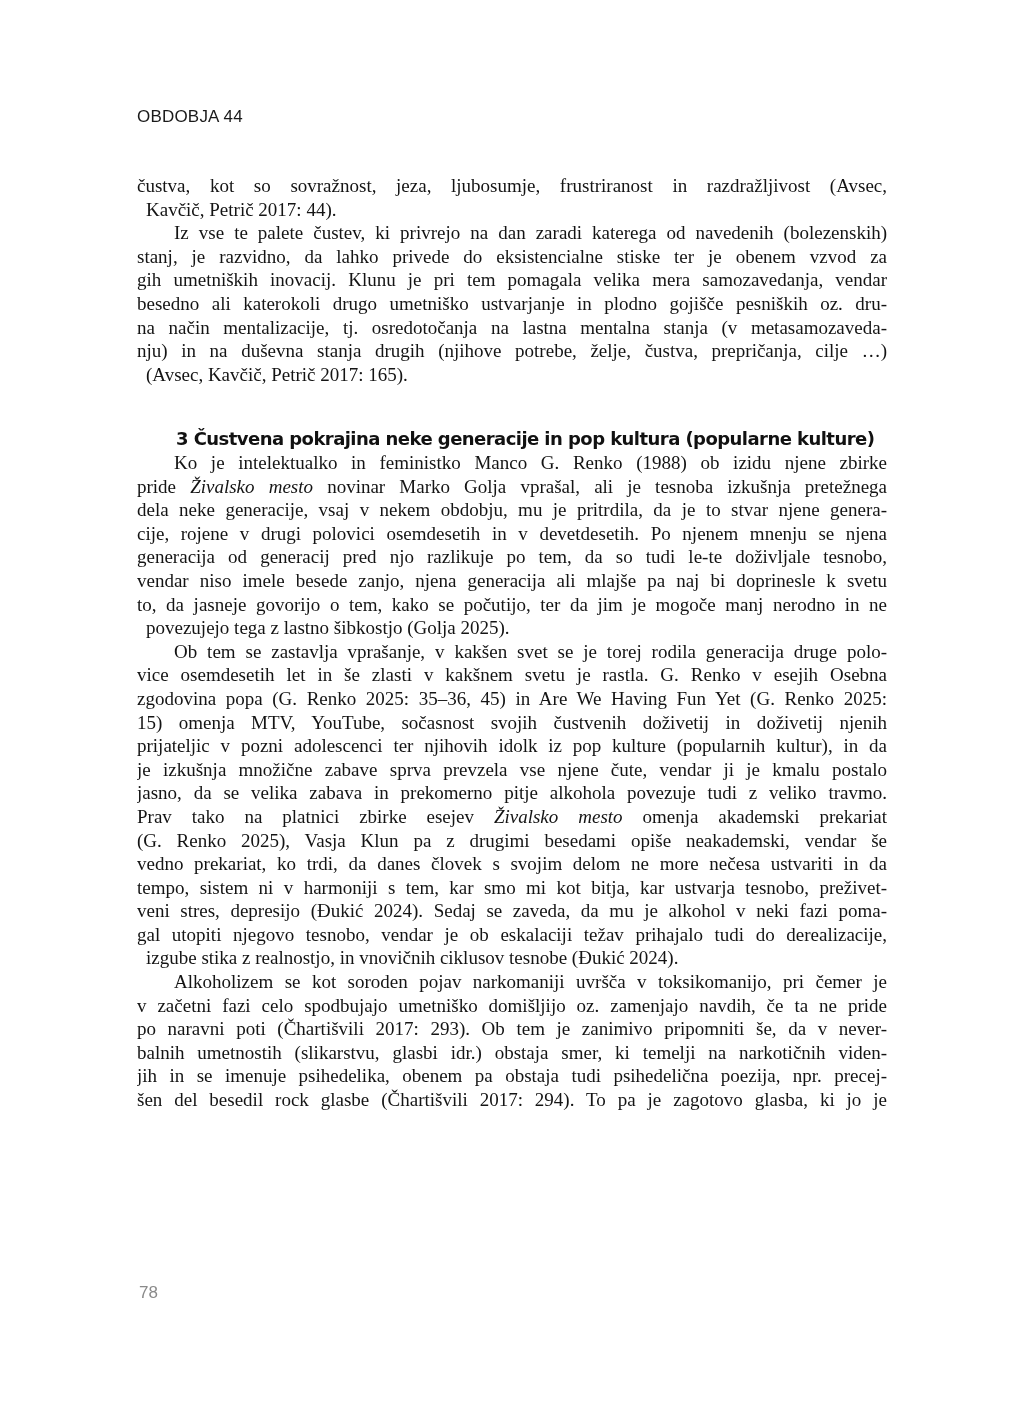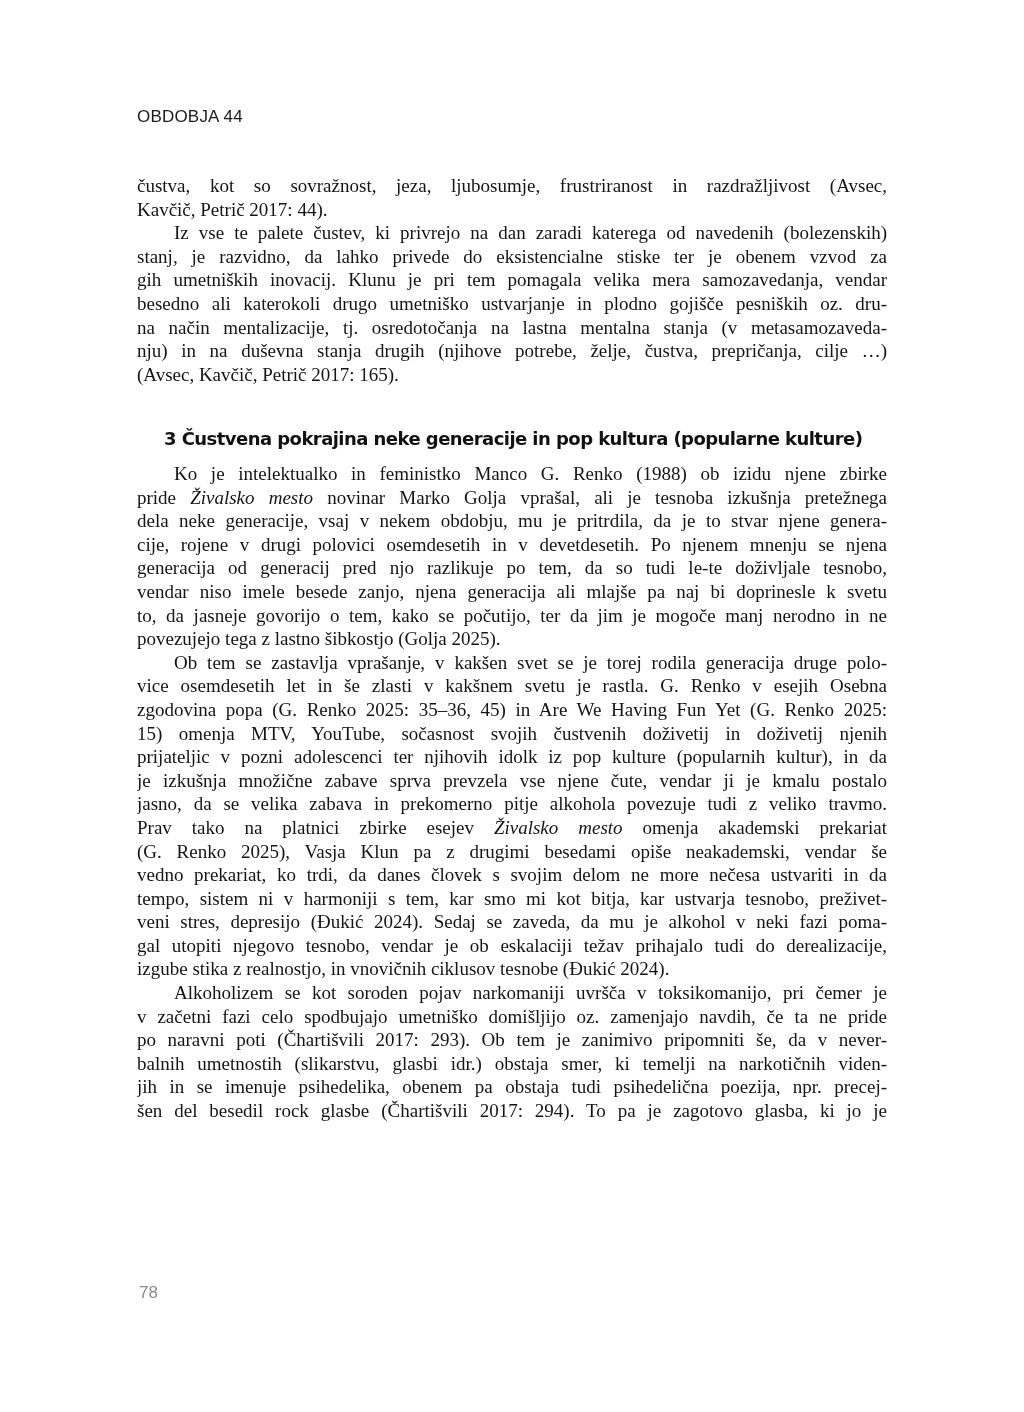--- a/index.html
+++ b/index.html
@@ -9,24 +9,24 @@
     font-family:"Liberation Sans", sans-serif; font-size:17px; color:#1a1a1a; letter-spacing:0.2px;
   }
   .text-block {
     position:absolute; left:137px; width:750px;
     font-family:"Liberation Serif", serif; font-size:19px; color:#141414;
   }
   .line {
     height:23.6px; line-height:23.6px; white-space:nowrap;
     text-align:justify; text-align-last:justify; overflow:hidden;
   }
-  .line.last { text-align-last:left; }
+  .line.last { text-align-last:left;margin-left:9px; }
   .line.indent { padding-left:37px; }
   .heading {
-    position:absolute; left:164px; top:428px; width:715px;
+    position:absolute; left:176px; top:428px; width:715px;
     font-family:"DejaVu Sans", sans-serif; font-weight:bold; font-size:18px; color:#111;
     white-space:nowrap; letter-spacing:-0.55px;
   }
   .page-number {
     position:absolute; left:139px; top:1283px;
     font-family:"Liberation Sans", sans-serif; font-size:17px; color:#8a8a8a;
   }
   i { font-style:italic; }
 </style>
 </head>
@@ -41,21 +41,21 @@
   <div class="line">stanj, je razvidno, da lahko privede do eksistencialne stiske ter je obenem vzvod za</div>
   <div class="line">gih umetniških inovacij. Klunu je pri tem pomagala velika mera samozavedanja, vendar</div>
   <div class="line">besedno ali katerokoli drugo umetniško ustvarjanje in plodno gojišče pesniških oz. dru-</div>
   <div class="line">na način mentalizacije, tj. osredotočanja na lastna mentalna stanja (v metasamozaveda-</div>
   <div class="line">nju) in na duševna stanja drugih (njihove potrebe, želje, čustva, prepričanja, cilje …)</div>
   <div class="line last">(Avsec, Kavčič, Petrič 2017: 165).</div>
 </div>
 
 <div class="heading">3 Čustvena pokrajina neke generacije in pop kultura (popularne kulture)</div>
 
-<div class="text-block" style="top:462px;">
+<div class="text-block" style="top:451px;">
   <div class="line indent">Ko je intelektualko in feministko Manco G. Renko (1988) ob izidu njene zbirke</div>
   <div class="line"><span>pride </span><i>Živalsko mesto</i><span> novinar Marko Golja vprašal, ali je tesnoba izkušnja pretežnega</span></div>
   <div class="line">dela neke generacije, vsaj v nekem obdobju, mu je pritrdila, da je to stvar njene genera-</div>
   <div class="line">cije, rojene v drugi polovici osemdesetih in v devetdesetih. Po njenem mnenju se njena</div>
   <div class="line">generacija od generacij pred njo razlikuje po tem, da so tudi le-te doživljale tesnobo,</div>
   <div class="line">vendar niso imele besede zanjo, njena generacija ali mlajše pa naj bi doprinesle k svetu</div>
   <div class="line">to, da jasneje govorijo o tem, kako se počutijo, ter da jim je mogoče manj nerodno in ne</div>
   <div class="line last">povezujejo tega z lastno šibkostjo (Golja 2025).</div>
   <div class="line indent">Ob tem se zastavlja vprašanje, v kakšen svet se je torej rodila generacija druge polo-</div>
   <div class="line">vice osemdesetih let in še zlasti v kakšnem svetu je rastla. G. Renko v esejih Osebna</div>

